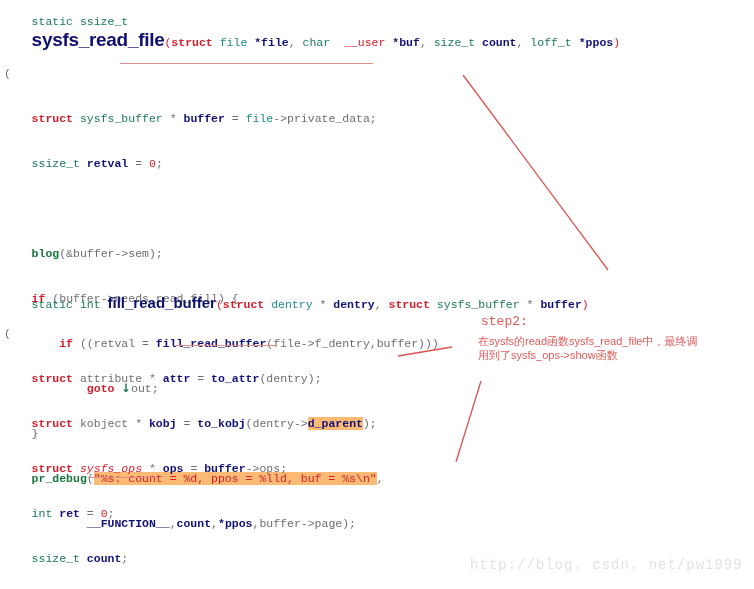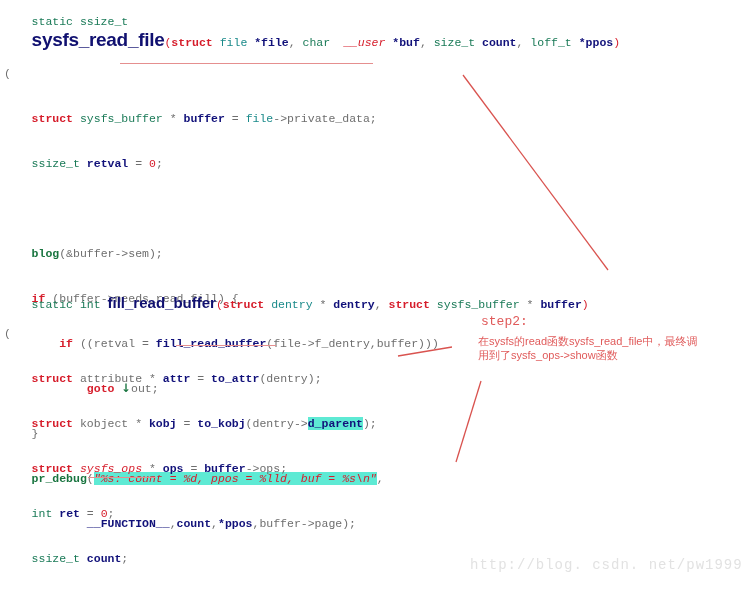--- a/index.html
+++ b/index.html
@@ -40,27 +40,27 @@
 
   
   .t-type      { color: #1a7a57; }           
   .t-kw        { color: #d61d2b; font-weight: bold; }   
   .t-kw-green  { color: #18743f; font-weight: bold; }   
   .t-fn        { color: #11117a; font-weight: bold; }   
   .t-var       { color: #11117a; font-weight: bold; }
   .t-varnb     { color: #11117a; font-weight: bold; }
   .t-plain     { color: #6e6e6e; }
   .t-teal      { color: #1a8a8a; }
-  .t-red       { color: #d61d2b; font-style: italic; }
+  .t-red       { color: #d61d2b; }
   .t-redi      { color: #d61d2b; font-style: italic; }
   .t-num       { color: #d61d2b; }
   .t-punc      { color: #d61d2b; }
   .t-green     { color: #1a7a57; }
 
-  .hl-yellow { background: #5eead4; }
+  .hl-yellow { background: #fdba74; }
 
   
   .fn-big {
     font-family: "Liberation Sans", sans-serif;
     font-size: 19px;
     font-weight: bold;
     color: #101070;
     letter-spacing: -0.3px;
   }
   .fn-big-sm {

